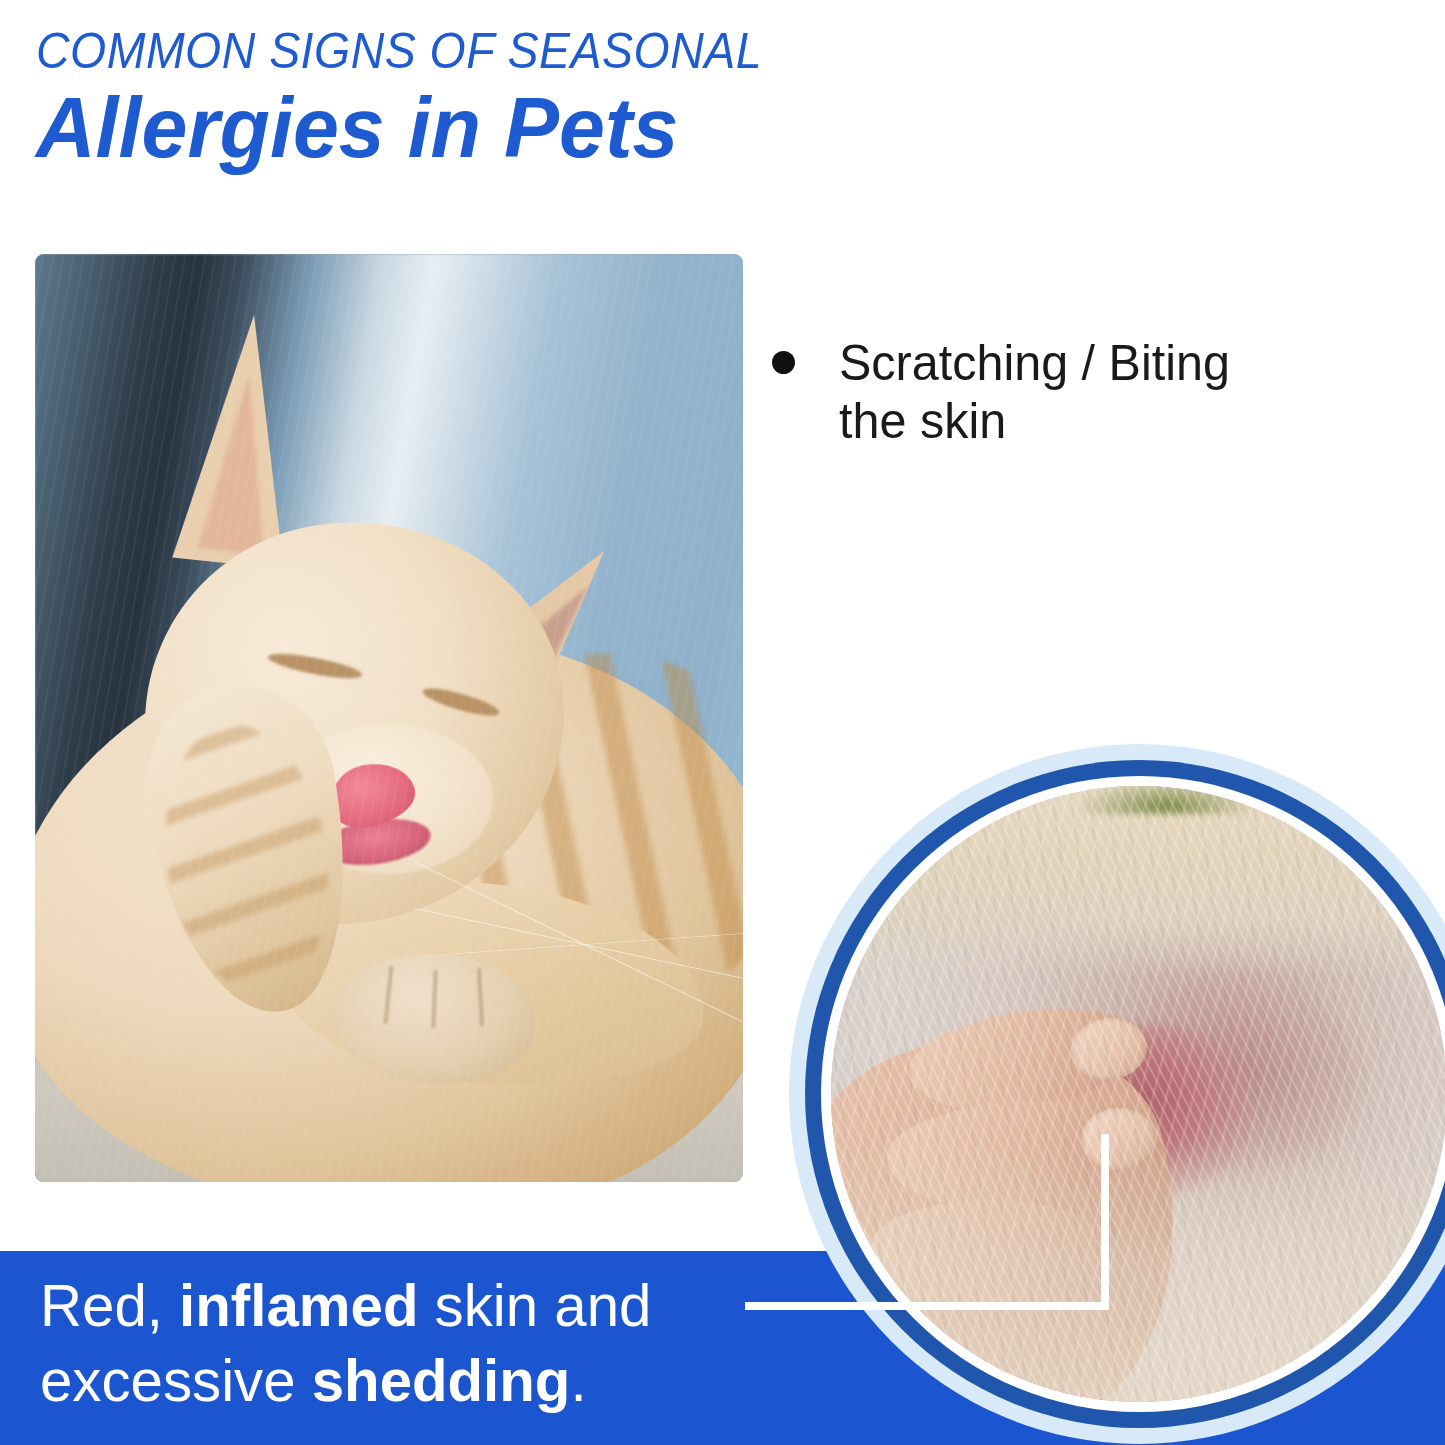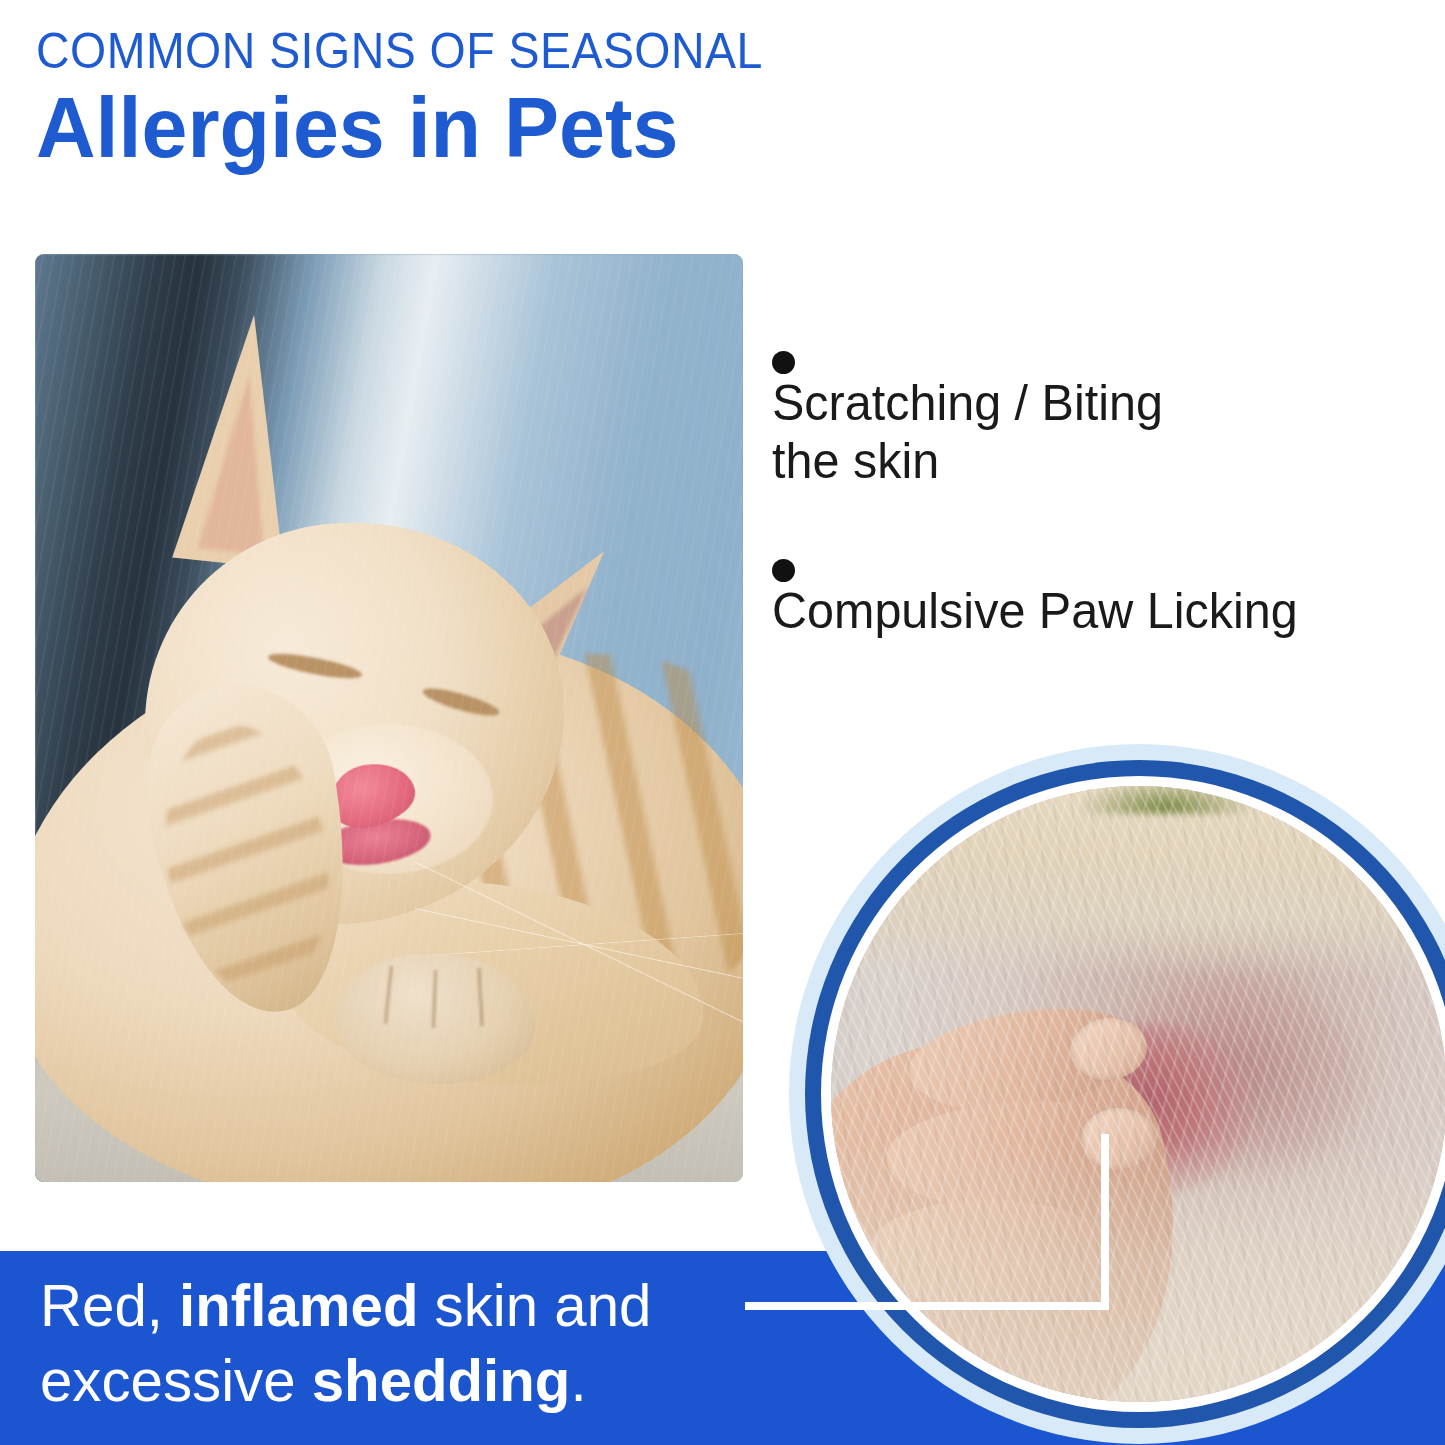--- a/index.html
+++ b/index.html
@@ -15,20 +15,21 @@
     overflow: hidden;
     font-family: "Liberation Sans", sans-serif;
   }
 
   
   .headline-block {
     position: absolute;
     left: 36px;
     top: 26px;
     width: 1000px;
+    font-style: italic;
   }
   .headline-eyebrow {
     color: #1f5bd0;
     font-family: "Liberation Sans", sans-serif;
     font-size: 50px;
     font-weight: 400;
     letter-spacing: 0.5px;
     line-height: 1.0;
     transform: scaleX(0.93);
     transform-origin: left center;
@@ -275,21 +276,20 @@
   .bullets {
     position: absolute;
     left: 772px;
     top: 334px;
     width: 660px;
   }
   .bullet-row {
     display: flex;
     align-items: flex-start;
     margin-bottom: 52px;
-    flex-direction: column;
   }
   .bullet-dot {
     width: 23px;
     height: 23px;
     border-radius: 50%;
     background: #111111;
     flex: 0 0 auto;
     margin-top: 17px;
     margin-right: 44px;
   }
@@ -506,24 +506,20 @@
     <div class="cat-toe-line" style="left:444px; top:714px; transform:rotate(-3deg);"></div>
 
     <div class="cat-fur-overlay"></div>
   </div>
 
   <div class="bullets">
     <div class="bullet-row">
       <span class="bullet-dot"></span>
       <span class="bullet-text">Scratching / Biting
 the skin</span>
-    </div>
-    <div class="bullet-row">
-      <span class="bullet-dot"></span>
-      <span class="bullet-text">Compulsive Paw Licking</span>
     </div>
   </div>
 
   <div class="banner"></div>
 
   <div class="circle-wrap">
     <div class="circle-outer-ring"></div>
     <div class="circle-blue-ring"></div>
     <div class="circle-white-gap"></div>
     <div class="circle-photo">

